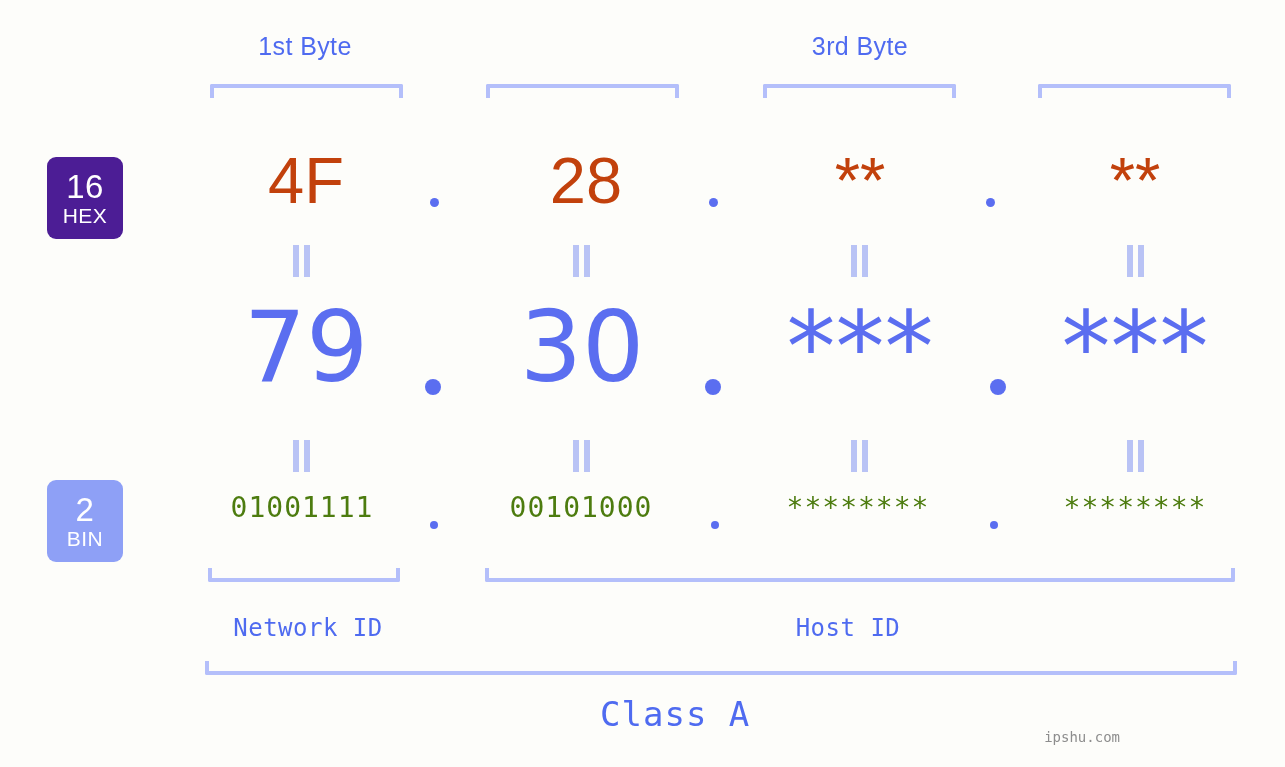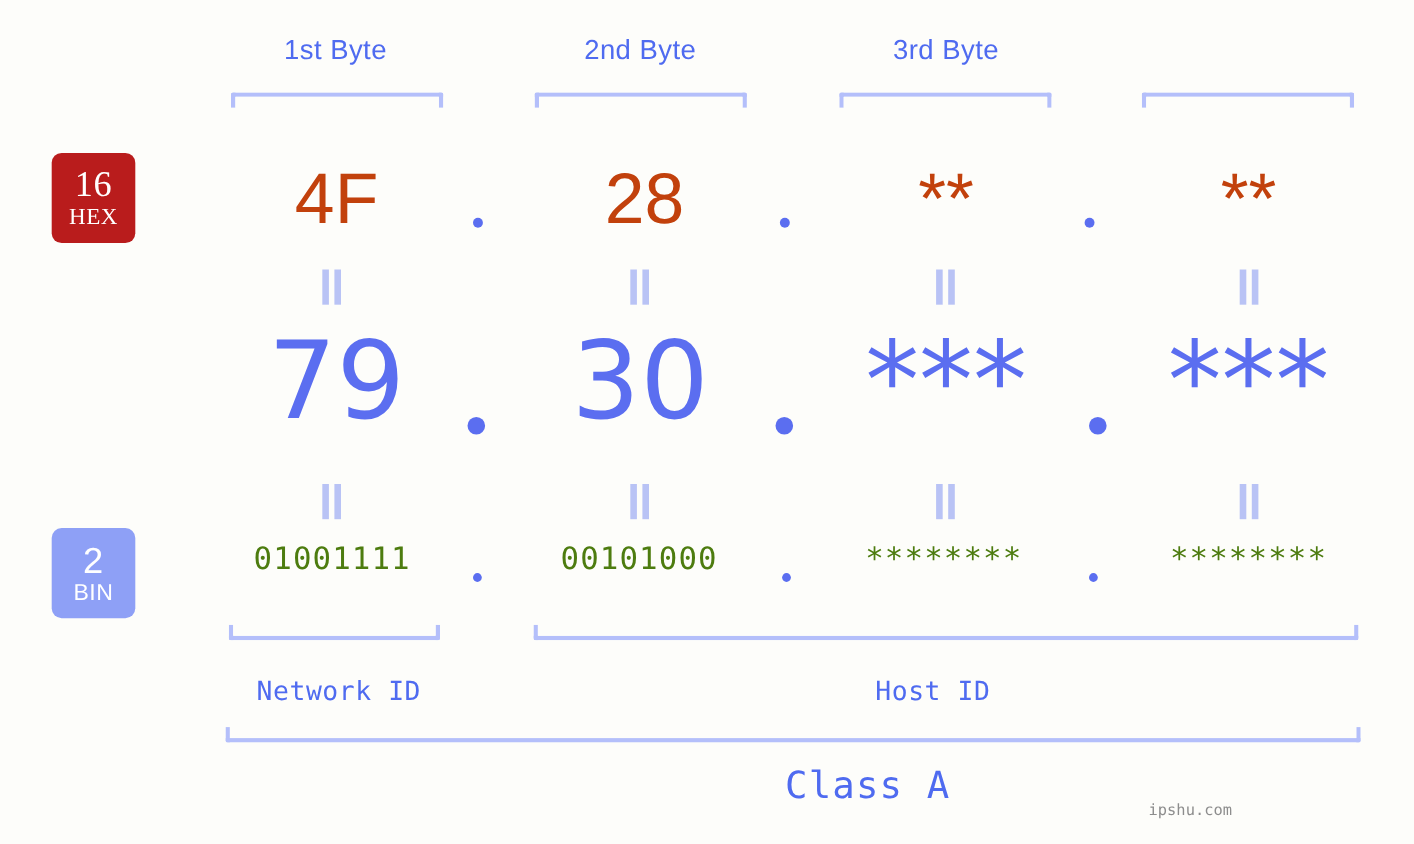--- a/index.html
+++ b/index.html
@@ -70,21 +70,21 @@
     font-size: 33px;
     font-weight: 400;
     letter-spacing: 0.5px;
   }
   .badge .abbr {
     font-size: 21px;
     font-weight: 400;
     margin-top: 2px;
     letter-spacing: 0.5px;
   }
-  .badge-hex { top: 139px; background: #b91c1c; font-family: Liberation Serif, serif; }
+  .badge-hex { top: 157px; background: #4c1d95; }
   .badge-dec { top: 316px; background: #8494f2; }
   .badge-bin { top: 480px; background: #8ea0f6; }
 
   
   .val {
     position: absolute;
     text-align: center;
     white-space: nowrap;
   }
   .row-hex .val {
@@ -141,21 +141,21 @@
     position: absolute;
     text-align: center;
     font-size: 24px;
     color: #4f6bf0;
     font-family: "DejaVu Sans Mono", monospace;
     white-space: nowrap;
     letter-spacing: 0.5px;
   }
   .class-label {
     position: absolute;
-    text-align: right;
+    text-align: left;
     font-size: 34px;
     color: #4f6bf0;
     font-family: "DejaVu Sans Mono", monospace;
     white-space: nowrap;
     letter-spacing: 1px;
   }
   .watermark {
     position: absolute;
     right: 14px;
     bottom: 22px;
@@ -163,21 +163,20 @@
     color: #8d8d8d;
     font-family: "DejaVu Sans Mono", monospace;
   }
 </style>
 </head>
 <body>
 
 <div id="stage">
 
   <div class="byte-header" style="left:185px; width:240px;">1st Byte</div>
-  <div class="byte-header" style="left:462px; width:240px;">2nd Byte</div>
   <div class="byte-header" style="left:740px; width:240px;">3rd Byte</div>
 
   <div class="bracket-down" style="left:210px; top:84px; width:193px;"></div>
   <div class="bracket-down" style="left:486px; top:84px; width:193px;"></div>
   <div class="bracket-down" style="left:763px; top:84px; width:193px;"></div>
   <div class="bracket-down" style="left:1038px; top:84px; width:193px;"></div>
 
   <div class="badge badge-hex">
     <span class="num">16</span>
     <span class="abbr">HEX</span>

